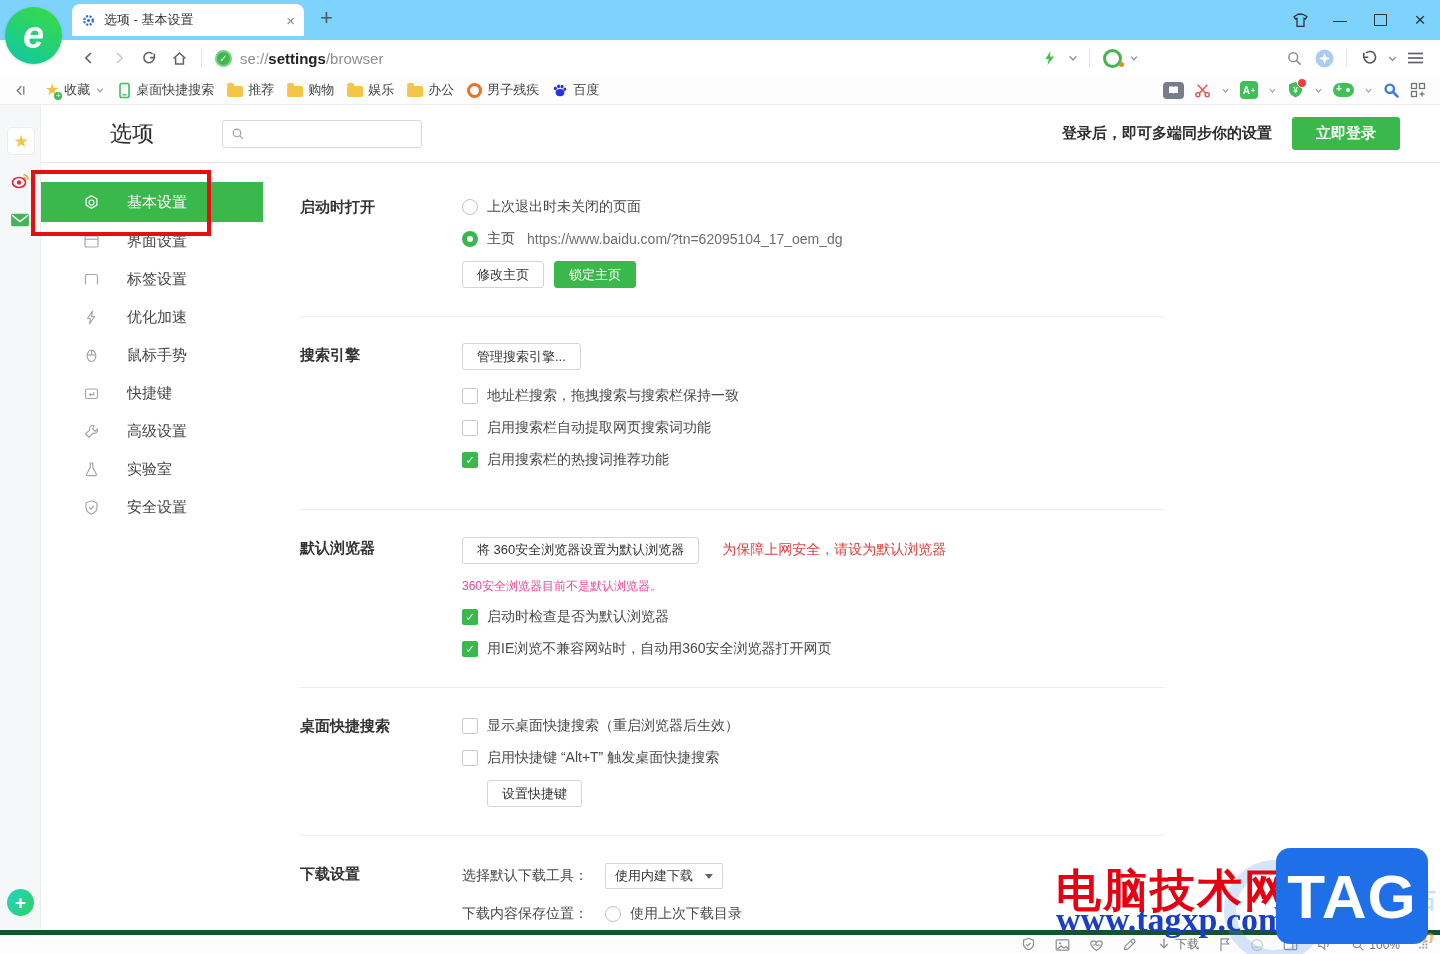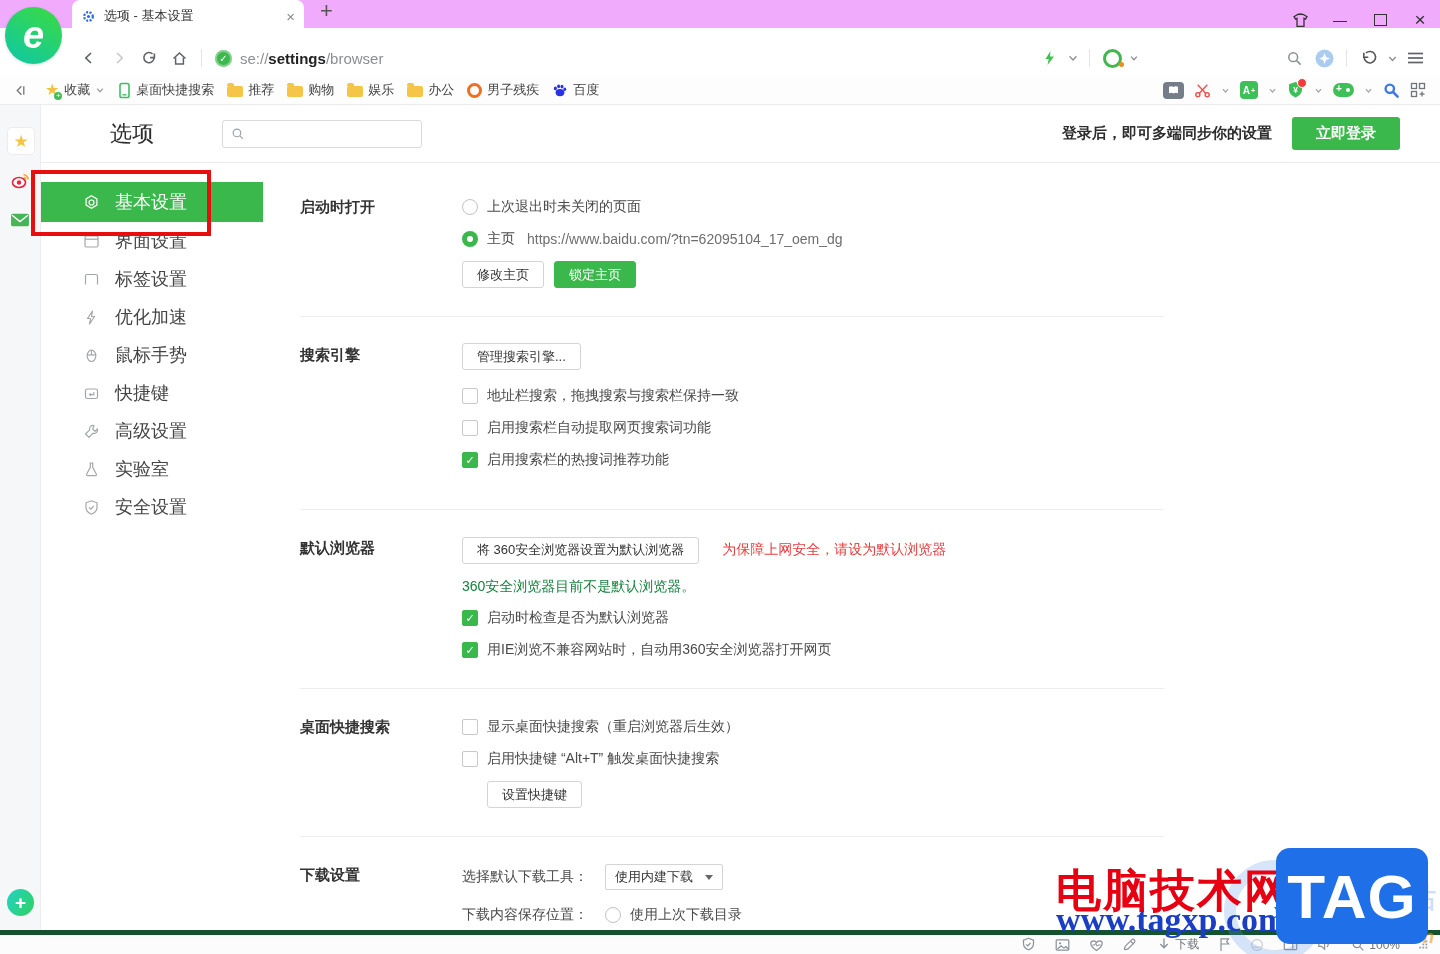--- a/index.html
+++ b/index.html
@@ -2,21 +2,21 @@
 <html><head>
 <meta charset="utf-8">
 <style>
   html,body{margin:0;padding:0}
   body{width:1440px;height:954px;position:relative;overflow:hidden;background:#fff;
        font-family:"Liberation Sans","DejaVu Sans",sans-serif;-webkit-font-smoothing:antialiased}
   svg{display:block}
   :root{--accent:#3bb84b;--grayline:#ededed}
 
   
-  .titlebar{position:absolute;left:0;top:0;right:0;height:28px;background:#f0abfc;display:flex;align-items:flex-start}
+  .titlebar{position:absolute;left:0;top:0;right:0;height:40px;background:#7dd3fc;display:flex;align-items:center}
   .logo{position:absolute;left:5px;top:7px;width:57px;height:57px;border-radius:50%;z-index:30;
         background:linear-gradient(210deg,#35d84e 15%,#12c99e 90%);display:flex;align-items:center;justify-content:center;
         color:#fff;font-size:38px;font-weight:bold;font-style:italic;box-shadow:0 1px 3px rgba(0,0,0,.15)}
   .tab{margin-left:72px;width:232px;height:32px;background:#fff;border-radius:8px 8px 0 0;display:flex;align-items:center;
        padding:0 9px;box-sizing:border-box}
   .tab-title{flex:1;font-size:13px;color:#333;margin-left:8px;white-space:nowrap;overflow:hidden}
   .tab-close{color:#8a8a8a;font-size:15px;line-height:1}
   .newtab{font-size:22px;color:#555;margin:0 0 5px 16px;line-height:1}
   .wincontrols{margin-left:auto;display:flex;align-items:center;height:40px}
   .wc{width:40px;height:40px;display:flex;align-items:center;justify-content:center;color:#333;font-size:15px}
@@ -71,21 +71,21 @@
   .pagehead{height:57px;display:flex;align-items:center;border-bottom:1px solid #ebebeb}
   .pagetitle{margin-left:70px;font-size:22px;color:#2b2b2b;width:112px}
   .searchbox{width:182px;height:26px;border:1px solid #d9d9d9;border-radius:3px;display:flex;align-items:center;padding:0 8px;gap:6px}
   .searchbox input{border:none;outline:none;flex:1;font-size:13px;font-family:inherit;min-width:0}
   .loginwrap{margin-left:auto;display:flex;align-items:center;gap:20px;padding-right:40px}
   .loginhint{font-size:15px;font-weight:bold;color:#2d2d2d}
   .loginbtn{width:108px;height:33px;background:var(--accent);color:#fff;border-radius:3px;display:flex;align-items:center;
             justify-content:center;font-size:15px;font-weight:bold}
 
   .sidebar{position:absolute;left:0;top:77px;width:180px}
-  .sitem{height:38px;display:flex;align-items:center;gap:15px;padding-left:43px;color:#454545;font-size:18px}
+  .sitem{height:38px;display:flex;align-items:center;gap:27px;padding-left:43px;color:#454545;font-size:15px}
   .sitem svg{color:#a3a7ab}
   .sitem.active{height:40px;background:var(--accent);color:#fff;width:180px}
   .sitem.active svg{color:#fff}
 
   .content{position:absolute;left:260px;top:56px;width:864px}
   .section{display:flex;border-bottom:1px solid var(--grayline)}
   .section.last{border-bottom:none}
   .slabel{width:162px;font-size:15px;font-weight:bold;color:#333;padding-top:3px;flex:none}
   .sbody{flex:1}
   .row{display:flex;align-items:center;gap:9px;font-size:14px;color:#4a4a4a;height:24px}
@@ -96,21 +96,21 @@
       display:flex;align-items:center;justify-content:center}
   .cb.on{background:var(--accent);border-color:var(--accent);color:#fff;font-size:11px}
   .btn{height:27px;padding:0 14px;border:1px solid #d4d4d4;border-radius:3px;background:#fff;font-size:13px;color:#333;
        display:inline-flex;align-items:center;box-sizing:border-box}
   .btn.green{background:var(--accent);border-color:var(--accent);color:#fff}
   .select{height:26px;border:1px solid #d4d4d4;border-radius:2px;display:inline-flex;align-items:center;padding:0 9px;gap:12px;
           font-size:13px;color:#333;box-sizing:border-box}
   .caret{width:0;height:0;border-left:4px solid transparent;border-right:4px solid transparent;border-top:5px solid #666}
   .urltext{color:#6e6e6e;margin-left:3px}
   .warn{color:#e43d3d;font-size:14px;margin-left:14px}
-  .note{font-size:14px;color:#15803d}
+  .note{font-size:12px;color:#ec4899}
   .formlabel{font-size:14px;color:#4a4a4a;margin-right:8px}
 
   
   .s1{padding:34px 0 28px}.s2{padding:26px 0 37px}.s3{padding:26px 0 26px}.s4{padding:26px 0 28px}.s5{padding:26px 0 0}
   .mt8{margin-top:8px}.mt10{margin-top:10px}.mt12{margin-top:12px}.mt14{margin-top:14px}
   .btnrow{display:flex;gap:10px;margin-top:10px}
 
   
   .annotation{position:absolute;left:31px;top:170px;width:172px;height:58px;border:4px solid #e80e0e;z-index:40;pointer-events:none}
 

